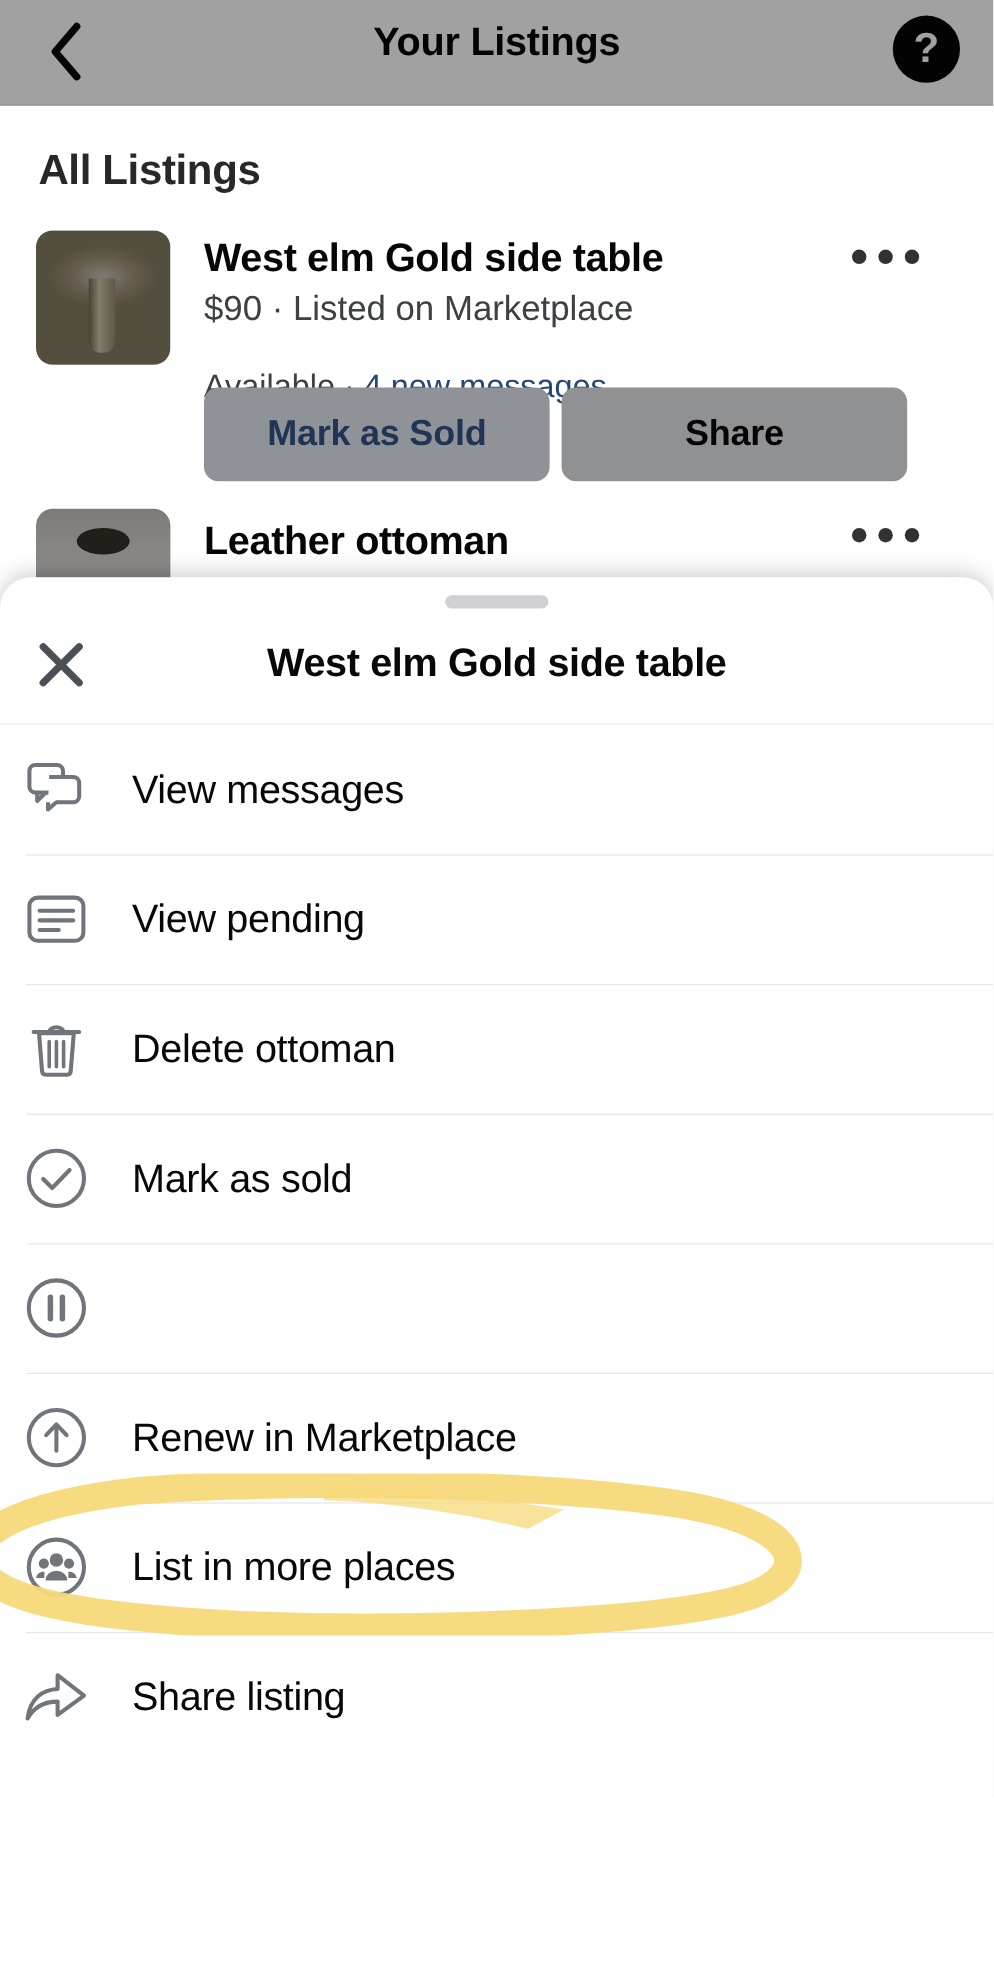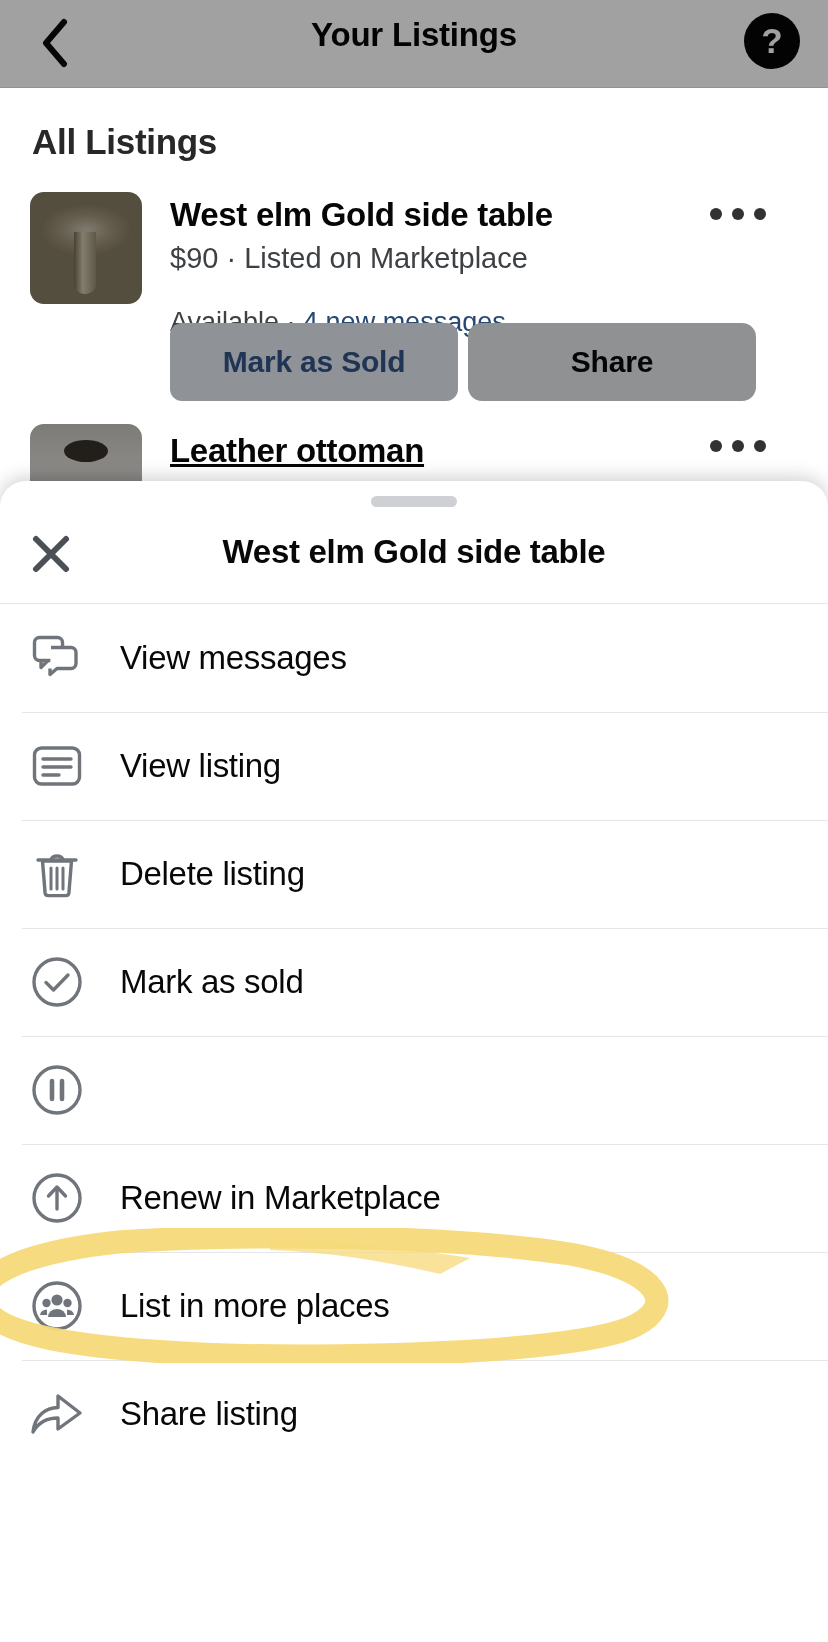--- a/index.html
+++ b/index.html
@@ -151,21 +151,21 @@
     width: 288px; height: 78px;
     border: none;
     border-radius: 12px;
     font-size: 30px;
     font-weight: bold;
     font-family: "Liberation Sans", sans-serif;
     letter-spacing: -0.2px;
     cursor: pointer;
   }
   .act-sold { background: #dfe8f7; color: #1b55b3; }
-  .act-share { background: #e4e6eb; color: #080809; border-radius: 14px; }
+  .act-share { background: #e4e6eb; color: #080809; }
 
   
   #scrim {
     position: absolute;
     inset: 0;
     background: rgba(0,0,0,0.0);
   }
 
   
   #sheet {
@@ -212,21 +212,21 @@
 
   #menu-list {
     position: absolute;
     top: 123px; left: 0; right: 0; bottom: 0;
   }
   .menu-item {
     position: relative;
     height: 108px;
     display: flex;
     align-items: center;
-    padding-left: 30px;
+    padding-left: 20px;
     cursor: pointer;
     background: #ffffff;
   }
   .menu-item + .menu-item::before {
     content: "";
     position: absolute;
     left: 22px; right: 0; top: 0;
     height: 1px;
     background: #e4e6e9;
   }
@@ -289,21 +289,21 @@
           <i></i>
         </div>
         <div class="row-actions" style="top:323px;">
           <button class="act-btn act-sold">Mark as Sold</button>
           <button class="act-btn act-share">Share</button>
         </div>
       </div>
 
       <div class="listing">
         <div class="listing-thumb thumb-ottoman" style="top:424px;"></div>
-        <div class="listing-title" style="top:432px;text-decoration:underline;">Leather ottoman</div>
+        <div class="listing-title" style="top:432px;">Leather ottoman</div>
         <div class="listing-dots" style="top:440px;">
           <i></i>
           <i></i>
           <i></i>
         </div>
       </div>
 
     </div>
   </div>
 
@@ -335,33 +335,33 @@
         <span class="menu-label">View messages</span>
       </div>
 
       <div class="menu-item">
         <span class="menu-icon">
           <svg width="50" height="42" viewBox="0 0 50 42" fill="none">
             <rect x="2.5" y="3" width="45" height="36" rx="7" stroke="#70757c" stroke-width="3.4"></rect>
             <path d="M11 14 h28 M11 22 h28 M11 30 h16" stroke="#70757c" stroke-width="3.4" stroke-linecap="round"></path>
           </svg>
         </span>
-        <span class="menu-label">View listing</span>
+        <span class="menu-label">View pending</span>
       </div>
 
       <div class="menu-item">
         <span class="menu-icon">
           <svg width="44" height="50" viewBox="0 0 44 50" fill="none">
             <path d="M3 11 h38" stroke="#70757c" stroke-width="3.4" stroke-linecap="round"></path>
             <path d="M16 11 a6 4 0 0 1 12 0" stroke="#70757c" stroke-width="3.4" fill="none"></path>
             <path d="M7.5 12 h29 l-2.6 32 a3 3 0 0 1 -3 2.6 h-17.8 a3 3 0 0 1 -3 -2.6 z" stroke="#70757c" stroke-width="3.4" fill="none" stroke-linejoin="round"></path>
             <path d="M16 19 v21 M22 19 v21 M28 19 v21" stroke="#70757c" stroke-width="3" stroke-linecap="round"></path>
           </svg>
         </span>
-        <span class="menu-label">Delete listing</span>
+        <span class="menu-label">Delete ottoman</span>
       </div>
 
 
       <div class="menu-item">
         <span class="menu-icon">
           <svg width="52" height="52" viewBox="0 0 52 52" fill="none">
             <circle cx="26" cy="26" r="23" stroke="#70757c" stroke-width="3.4"></circle>
             <path d="M15 26.5 L22.5 34 L37 19" stroke="#70757c" stroke-width="3.4" stroke-linecap="round" stroke-linejoin="round"></path>
           </svg>
         </span>

